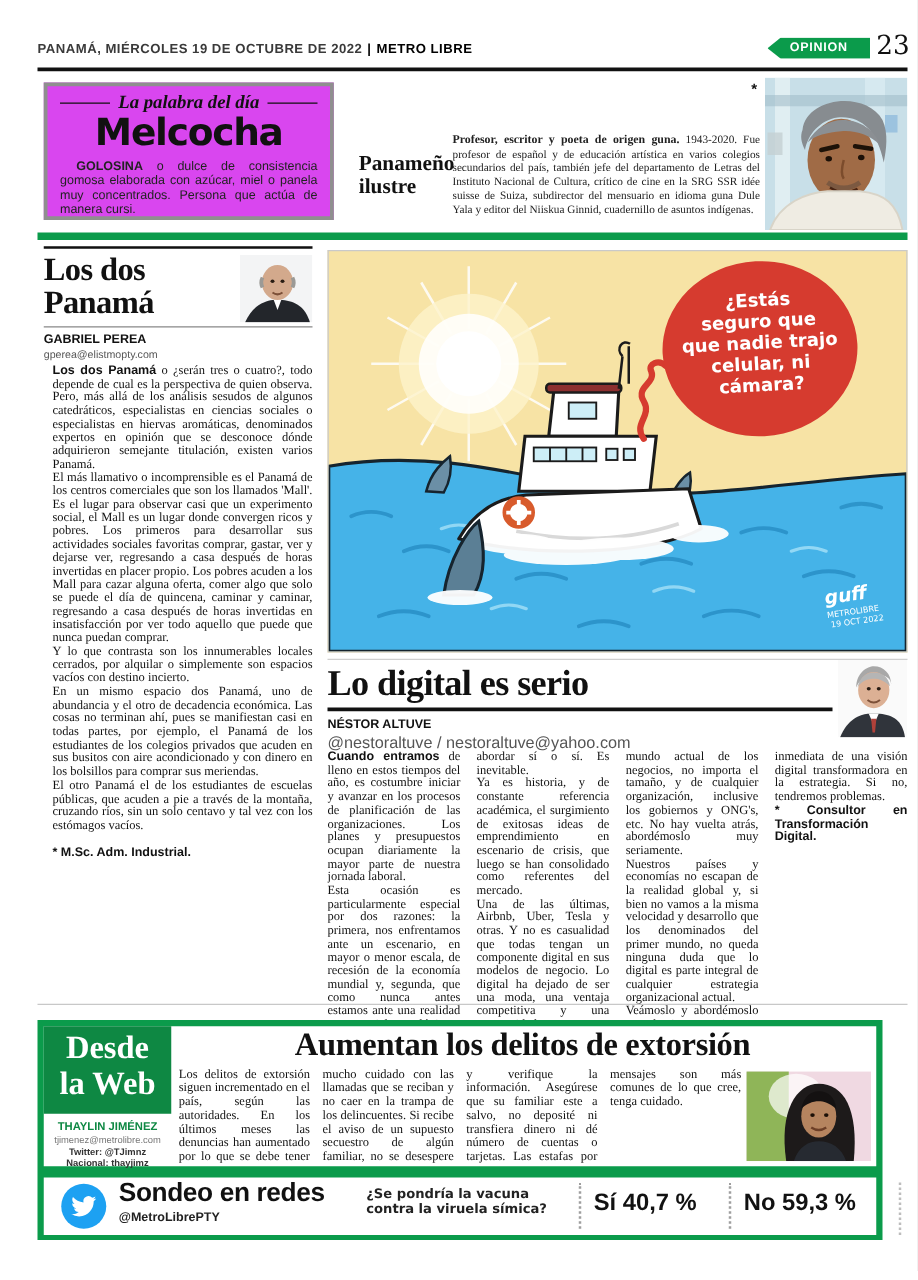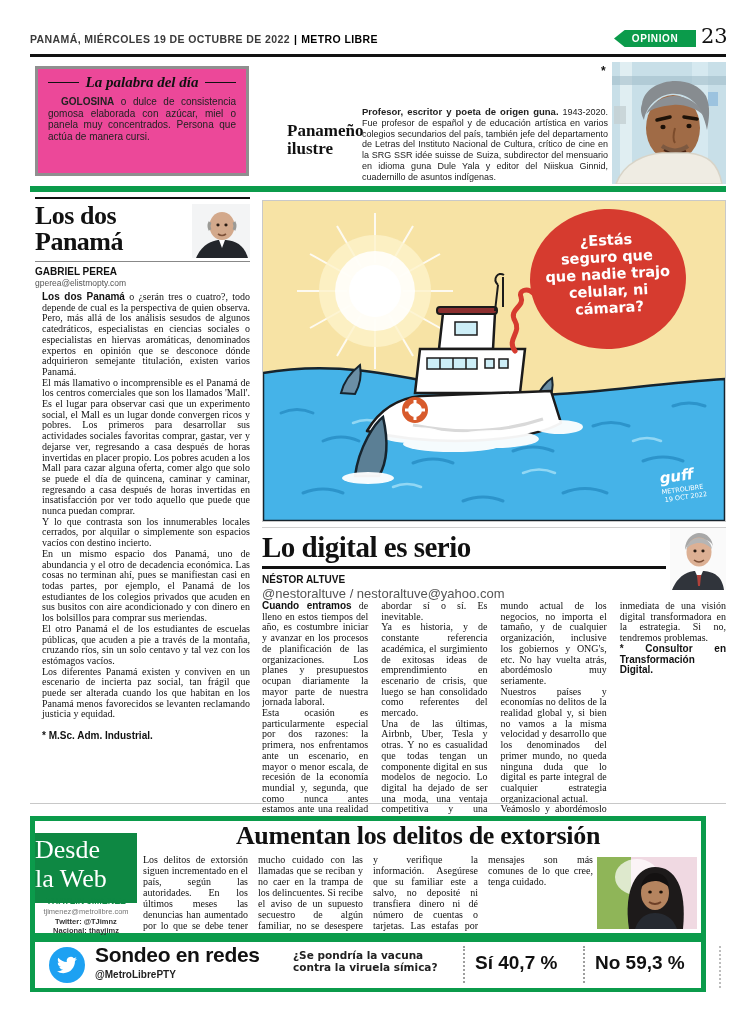--- a/index.html
+++ b/index.html
@@ -13,36 +13,36 @@
   .dateline .brand{color:#000;}
   .dateline .div{margin:0 4px;color:#000;}
   .badge{left:614px;top:30px;width:82px;height:17px;background:var(--green);color:#fff;
          font-family:"Liberation Sans",sans-serif;font-weight:bold;font-size:10px;
          text-align:center;line-height:17px;letter-spacing:.6px;
          clip-path:polygon(0 50%,13% 0,100% 0,100% 100%,13% 100%);}
   .pageno{left:701px;top:24px;font-family:"DejaVu Serif",serif;font-size:21px;color:#111;}
   .toprule{left:30px;top:54px;width:696px;height:3px;background:#111;}
 
   
-  .wordbox{left:35px;top:66px;width:214px;height:110px;border:3px solid #8f8f8f;
-           box-sizing:border-box;padding:5px 10px 4px;background:#ec4899;}
+  .wordbox{left:35px;top:66px;width:232px;height:110px;border:3px solid #8f8f8f;
+           box-sizing:border-box;padding:5px 10px 4px;background:#d946ef;}
   .kickrow{display:flex;align-items:center;gap:7px;}
   .kline{flex:1;height:1px;background:#111;}
   .wkick{font-style:italic;font-weight:bold;font-size:15px;white-space:nowrap;}
   .word{text-align:center;font-family:"DejaVu Sans",sans-serif;font-weight:bold;
         font-size:30px;letter-spacing:-1px;line-height:1.05;}
   .wdef{margin-top:5px;font-family:"Liberation Sans",sans-serif;font-size:10px;
         line-height:1.16;text-align:justify;color:#222;}
   .wdef b{font-weight:bold;margin-left:13px;}
 
   
   .ilkick{left:287px;top:122px;font-weight:bold;font-size:17px;line-height:1.08;}
   .ilname{left:358px;top:72px;width:252px;text-align:center;font-family:"Liberation Sans",sans-serif;
           font-weight:bold;font-size:19px;word-spacing:5px;}
-  .ilbio{left:362px;top:106px;width:246px;font-family:Liberation Sans, sans-serif;font-size:9px;
+  .ilbio{left:362px;top:106px;width:246px;font-family:Liberation Serif, serif;font-size:9px;
          line-height:1.2;text-align:justify;color:#222;}
   .ilbio b{font-size:9.5px;}
   .ilnote{left:601px;top:64px;font-family:"Liberation Sans",sans-serif;font-weight:bold;font-size:12px;}
   .ilphoto{left:612px;top:62px;width:114px;height:122px;overflow:hidden;}
   .greenbar{left:30px;top:186px;width:696px;height:6px;background:var(--green);}
 
   
   .larule{left:35px;top:197px;width:215px;height:2px;background:#111;}
   .latitle{left:35px;top:203px;width:158px;font-weight:bold;font-size:26px;line-height:1.0;
            letter-spacing:-.5px;}
@@ -70,22 +70,22 @@
   .dgbody{left:262px;top:601px;width:464px;height:254px;column-count:4;column-gap:13px;
           column-fill:auto;overflow:hidden;}
   .hairline{left:30px;top:803px;width:696px;height:1px;background:#c8c8c8;}
 
   
   .bottom{left:30px;top:816px;width:676px;height:176px;background:var(--green);
           padding:5px;box-sizing:border-box;}
   .panel{position:relative;background:#fff;}
   .panel1{height:112px;}
   .panel2{height:46px;margin-top:9px;}
-  .weblabel{position:absolute;left:0;top:12px;width:102px;height:70px;background:var(--green_dark);
-            color:#fff;text-align:left;font-weight:normal;font-size:26px;line-height:1.1;
+  .weblabel{position:absolute;left:0;top:0;width:102px;height:70px;background:var(--green_dark);
+            color:#fff;text-align:center;font-weight:bold;font-size:26px;line-height:1.1;
             font-family:"Liberation Serif",serif;padding-top:3px;box-sizing:border-box;}
   .webauthor{position:absolute;left:0;top:75px;width:102px;text-align:center;
              font-family:"Liberation Sans",sans-serif;line-height:1.25;}
   .wa-name{font-weight:bold;font-size:9px;color:var(--green_dark);}
   .wa-email{font-size:7.5px;color:#777;}
   .wa-soc{font-weight:bold;font-size:7.5px;color:#333;}
   .webheadline{position:absolute;left:104px;top:0;width:558px;text-align:center;
                font-size:26px;font-weight:bold;letter-spacing:-.3px;}
   .webcols{position:absolute;left:108px;top:33px;width:450px;height:78px;column-count:4;
            column-gap:10px;column-fill:auto;overflow:hidden;}
@@ -119,20 +119,21 @@
   <div class="abs badge">OPINION</div>
   <div class="abs pageno">23</div>
   <div class="abs toprule"></div>
 
   <div class="abs wordbox">
     <div class="kickrow">
       <span class="kline"></span>
       <span class="wkick">La palabra del día</span>
       <span class="kline"></span>
     </div>
+    <div class="word">Melcocha</div>
     <div class="wdef"><b>GOLOSINA</b><span> o dulce de consistencia gomosa elaborada con azúcar, miel o panela muy concentrados. Persona que actúa de manera cursi.</span></div>
   </div>
 
   <div class="abs ilkick">
     <div>Panameño</div>
     <div>ilustre</div>
   </div>
   <div class="abs ilbio"><b>Profesor, escritor y poeta de origen guna.</b><span> 1943-2020. Fue profesor de español y de educación artística en varios colegios secundarios del país, también jefe del departamento de Letras del Instituto Nacional de Cultura, crítico de cine en la SRG SSR idée suisse de Suiza, subdirector del mensuario en idioma guna Dule Yala y editor del Niiskua Ginnid, cuadernillo de asuntos indígenas.</span></div>
   <div class="abs ilnote">*</div>
   <div class="abs ilphoto">
@@ -175,21 +176,20 @@
   <div class="abs laauthrule"></div>
   <div class="abs laauthor">GABRIEL PEREA</div>
   <div class="abs laemail">gperea@elistmopty.com</div>
   <div class="abs lawrap">
     <div class="body">
         <p><b class="lead">Los dos Panamá</b> o ¿serán tres o cuatro?, todo depende de cual es la perspectiva de quien observa. Pero, más allá de los análisis sesudos de algunos catedráticos, especialistas en ciencias sociales o especialistas en hiervas aromáticas, denominados expertos en opinión que se desconoce dónde adquirieron semejante titulación, existen varios Panamá.</p>
         <p>El más llamativo o incomprensible es el Panamá de los centros comerciales que son los llamados 'Mall'. Es el lugar para observar casi que un experimento social, el Mall es un lugar donde convergen ricos y pobres. Los primeros para desarrollar sus actividades sociales favoritas comprar, gastar, ver y dejarse ver, regresando a casa después de horas invertidas en placer propio. Los pobres acuden a los Mall para cazar alguna oferta, comer algo que solo se puede el día de quincena, caminar y caminar, regresando a casa después de horas invertidas en insatisfacción por ver todo aquello que puede que nunca puedan comprar.</p>
         <p>Y lo que contrasta son los innumerables locales cerrados, por alquilar o simplemente son espacios vacíos con destino incierto.</p>
         <p>En un mismo espacio dos Panamá, uno de abundancia y el otro de decadencia económica. Las cosas no terminan ahí, pues se manifiestan casi en todas partes, por ejemplo, el Panamá de los estudiantes de los colegios privados que acuden en sus busitos con aire acondicionado y con dinero en los bolsillos para comprar sus meriendas.</p>
         <p>El otro Panamá el de los estudiantes de escuelas públicas, que acuden a pie a través de la montaña, cruzando ríos, sin un solo centavo y tal vez con los estómagos vacíos.</p>
-        <p>Los diferentes Panamá existen y conviven en un escenario de incierta paz social, tan frágil que puede ser alterada cuando los que habitan en los Panamá menos favorecidos se levanten reclamando justicia y equidad.</p>
       </div>
     <div class="lafoot">* M.Sc. Adm. Industrial.</div>
   </div>
 
   <div class="abs cartoon">
     <svg width="462" height="320" viewBox="0 0 462 320">
 
       <g>
         <line x1="140" y1="90" x2="190" y2="90" stroke="#fff" stroke-width="2" opacity=".85"></line>
         <line x1="136" y1="104" x2="177" y2="127" stroke="#fff" stroke-width="2" opacity=".85"></line>
@@ -302,21 +302,21 @@
       <path d="M2,62 C8,47 18,44 24,43 L34,43 C44,44 52,48 54,62 Z" fill="#30343b"></path>
       <path d="M25,43 L29,52 L33,43 Z" fill="#fff"></path>
       <path d="M28,48 L29,58 L30,48 Z" fill="#b0413a" stroke="#b0413a" stroke-width="2"></path>
     </svg>
   </div>
   <div class="abs dgbody body">
       <p><b class="lead">Cuando entramos</b> de lleno en estos tiempos del año, es costumbre iniciar y avanzar en los procesos de planificación de las organizaciones. Los planes y presupuestos ocupan diariamente la mayor parte de nuestra jornada laboral.</p>
       <p>Esta ocasión es particularmente especial por dos razones: la primera, nos enfrentamos ante un escenario, en mayor o menor escala, de recesión de la economía mundial y, segunda, que como nunca antes estamos ante una realidad exponencial tecnológica y digital que debemos abordar sí o sí. Es inevitable.</p>
       <p>Ya es historia, y de constante referencia académica, el surgimiento de exitosas ideas de emprendimiento en escenario de crisis, que luego se han consolidado como referentes del mercado.</p>
       <p>Una de las últimas, Airbnb, Uber, Tesla y otras. Y no es casualidad que todas tengan un componente digital en sus modelos de negocio. Lo digital ha dejado de ser una moda, una ventaja competitiva y una oportunidad para convertirse en imperativo e indispensable en el mundo actual de los negocios, no importa el tamaño, y de cualquier organización, inclusive los gobiernos y ONG's, etc. No hay vuelta atrás, abordémoslo muy seriamente.</p>
-      <p>Nuestros países y economías no delitos de la realidad global y, si bien no vamos a la misma velocidad y desarrollo que los denominados del primer mundo, no queda ninguna duda que lo digital es parte integral de cualquier estrategia organizacional actual.</p>
+      <p>Nuestros países y economías no escapan de la realidad global y, si bien no vamos a la misma velocidad y desarrollo que los denominados del primer mundo, no queda ninguna duda que lo digital es parte integral de cualquier estrategia organizacional actual.</p>
       <p>Veámoslo y abordémoslo con la importancia que tiene, entendamos y apliquemos la inserción inmediata de una visión digital transformadora en la estrategia. Si no, tendremos problemas.</p>
       <p><b class="lead">* Consultor en Transformación Digital.</b></p>
     </div>
 
   <div class="abs hairline"></div>
 
   <div class="abs bottom">
     <div class="panel panel1">
       <div class="weblabel">
         <div>Desde</div>

